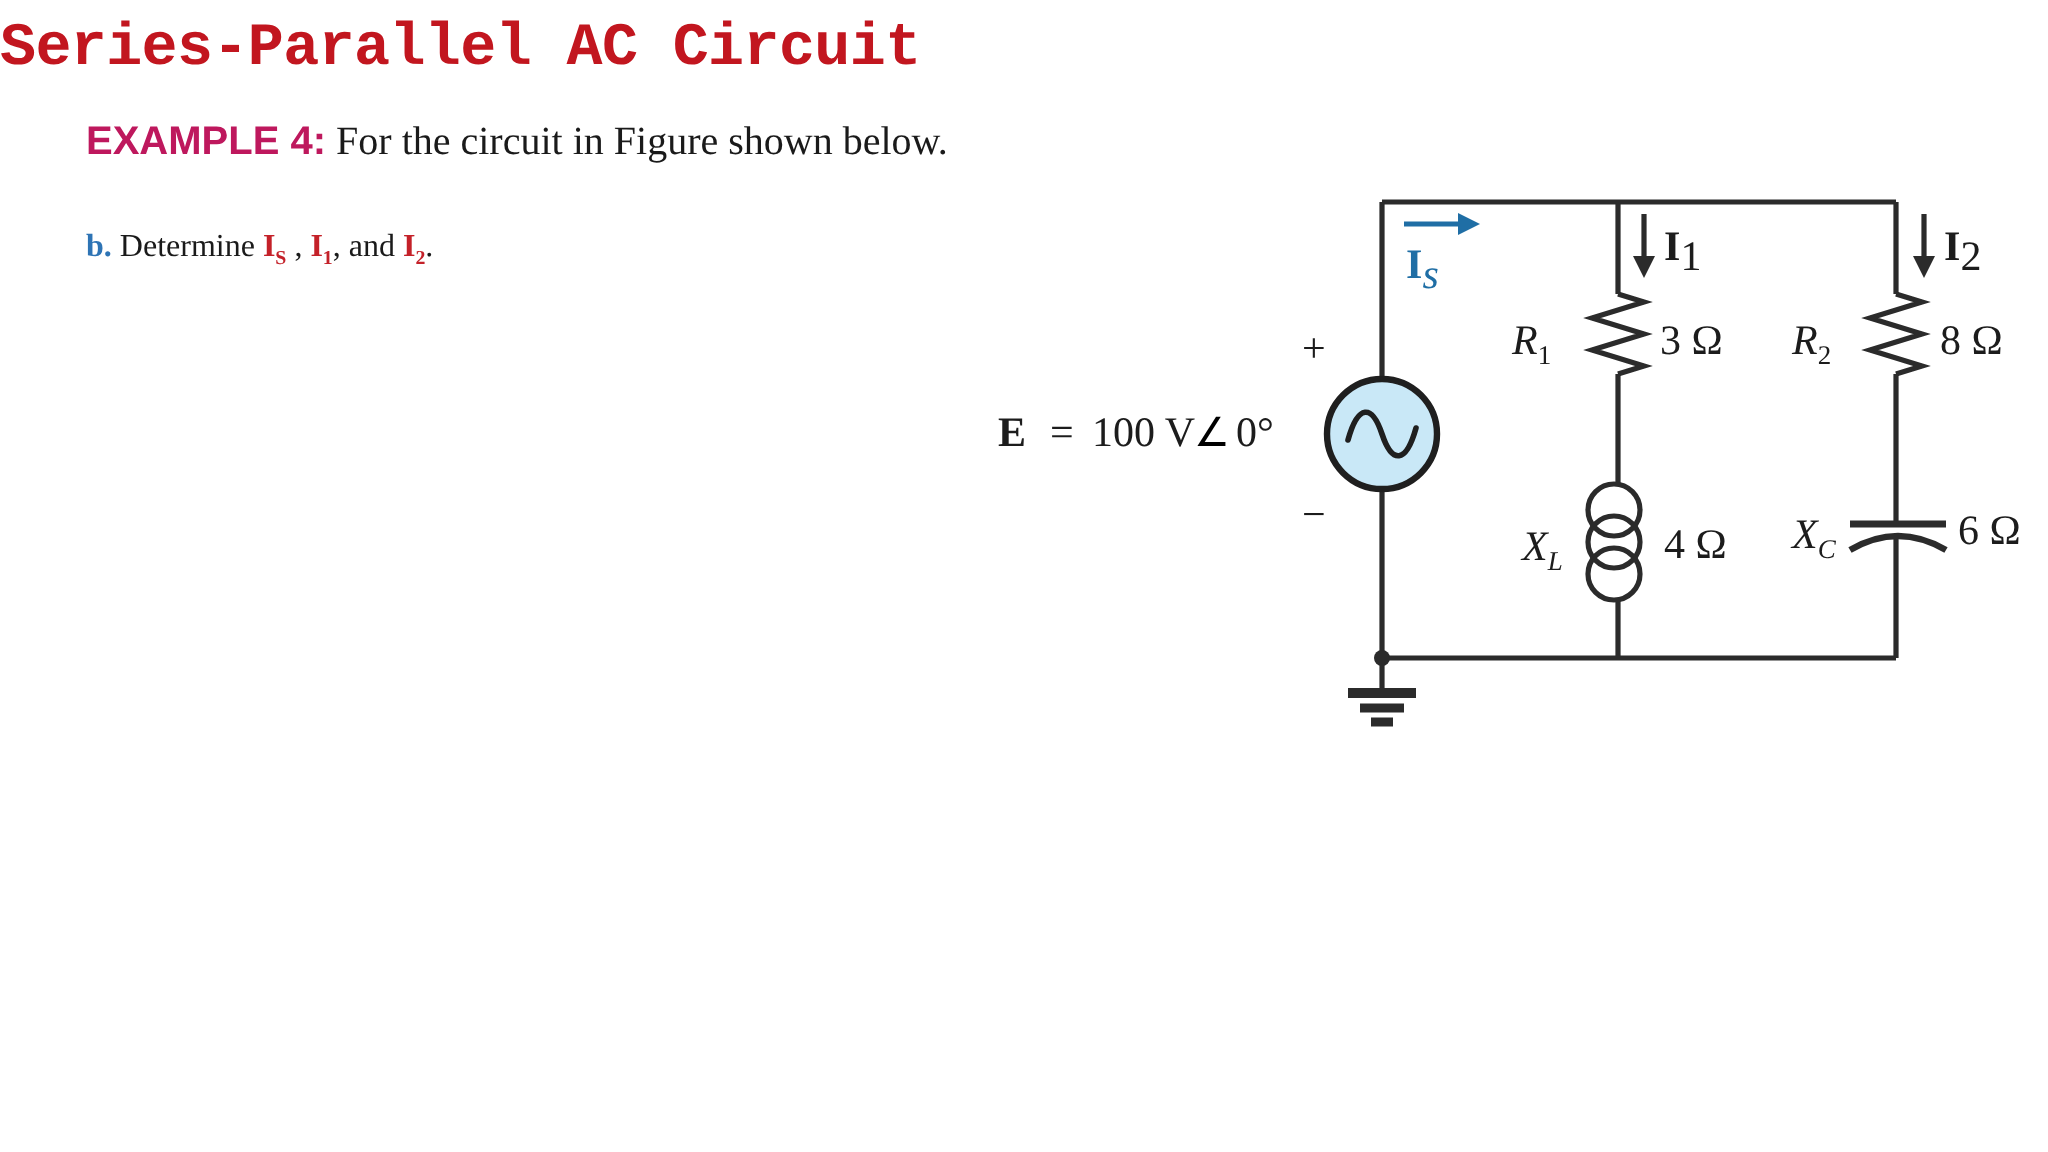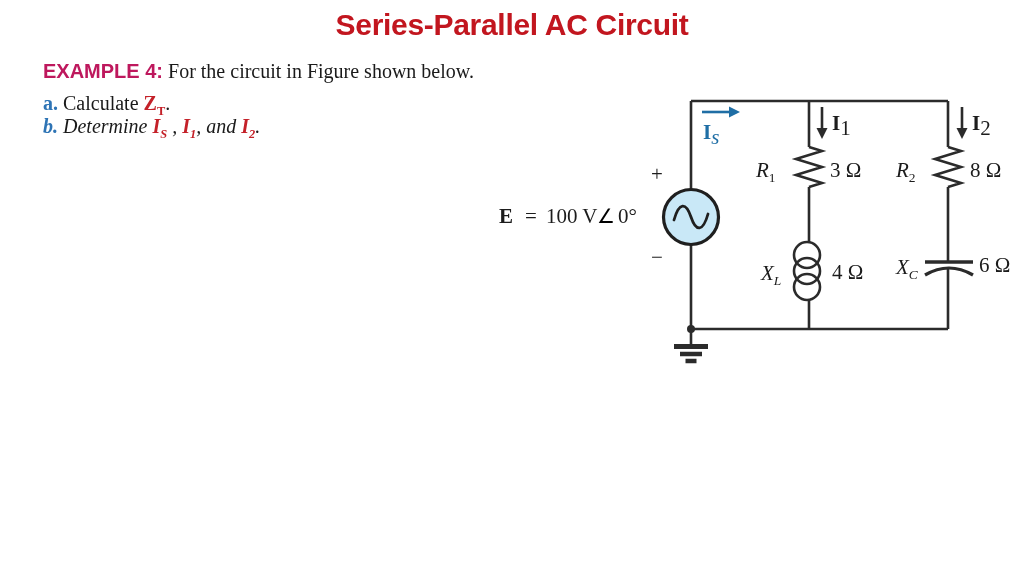--- a/index.html
+++ b/index.html
@@ -1,28 +1,28 @@
 <!DOCTYPE html>
 <html><head>
 <meta charset="utf-8">
 <style>
   html,body{margin:0;padding:0;}
   body{width:1024px;height:576px;background:#ffffff;overflow:hidden;position:relative;
        font-family:"Liberation Serif",serif;}
   .slide{position:absolute;inset:0;}
 
-  .title{position:absolute;top:8px;left:0;right:0;margin:0;text-align:center;
-         font-family:Liberation Sans, sans-serif;font-weight:bold;font-size:30px;
+  .title{position:absolute;top:8px;left:0;right:0;margin:0;text-align:left;
+         font-family:Liberation Mono, monospace;font-weight:bold;font-size:30px;
          letter-spacing:-0.3px;color:#C2161F;}
 
   .line{position:absolute;left:43px;white-space:pre-wrap;color:#1a1a1a;}
   .example-line{top:60px;font-size:20px;}
   .ex-label{font-family:"Liberation Sans",sans-serif;font-weight:bold;color:#be185d;}
   .item-a{top:92px;font-size:20px;}
-  .item-b{top:115px;font-size:20px;font-style:italic;}
+  .item-b{top:115px;font-size:16px;}
   .bullet{font-weight:bold;color:#2E74B5;}
   .var{font-weight:bold;color:#C42129;}
   .var sub{font-size:0.62em;line-height:0;}
 
   svg.circuit{position:absolute;inset:0;width:1024px;height:576px;}
   .wire{stroke:#2B2B2B;stroke-width:2.6;fill:none;}
   .thick{stroke:#2B2B2B;fill:none;}
   .ct{font-family:"Liberation Serif",serif;fill:#1c1c1c;font-size:21px;}
   .it{font-style:italic;}
   .bold{font-weight:bold;}
@@ -33,21 +33,20 @@
 </style>
 </head>
 <body>
 
 <main class="slide">
 
   <h1 class="title">Series-Parallel AC Circuit</h1>
 
   <div class="line example-line"><span class="ex-label">EXAMPLE 4:</span><span> For the circuit in Figure shown below.</span></div>
 
-  <div class="line item-a"><span class="bullet">a.</span><span> Calculate </span><span class="var"><span>Z</span><sub>T</sub></span><span>.</span></div>
 
   <div class="line item-b"><span class="bullet">b.</span><span> Determine </span><span class="var"><span>I</span><sub>S</sub></span><span> , </span><span class="var"><span>I</span><sub>1</sub></span><span>, and </span><span class="var"><span>I</span><sub>2</sub></span><span>.</span></div>
 
   <svg class="circuit" viewBox="0 0 1024 576">
 
     <g>
       <path class="wire" d="M 691 101 H 948"></path>
       <path class="wire" d="M 691 329 H 948"></path>
       <path class="wire" d="M 691 101 V 189 M 691 245 V 329"></path>
       <path class="wire" d="M 809 101 V 147 M 809 187 V 242 M 809 300 V 329"></path>

